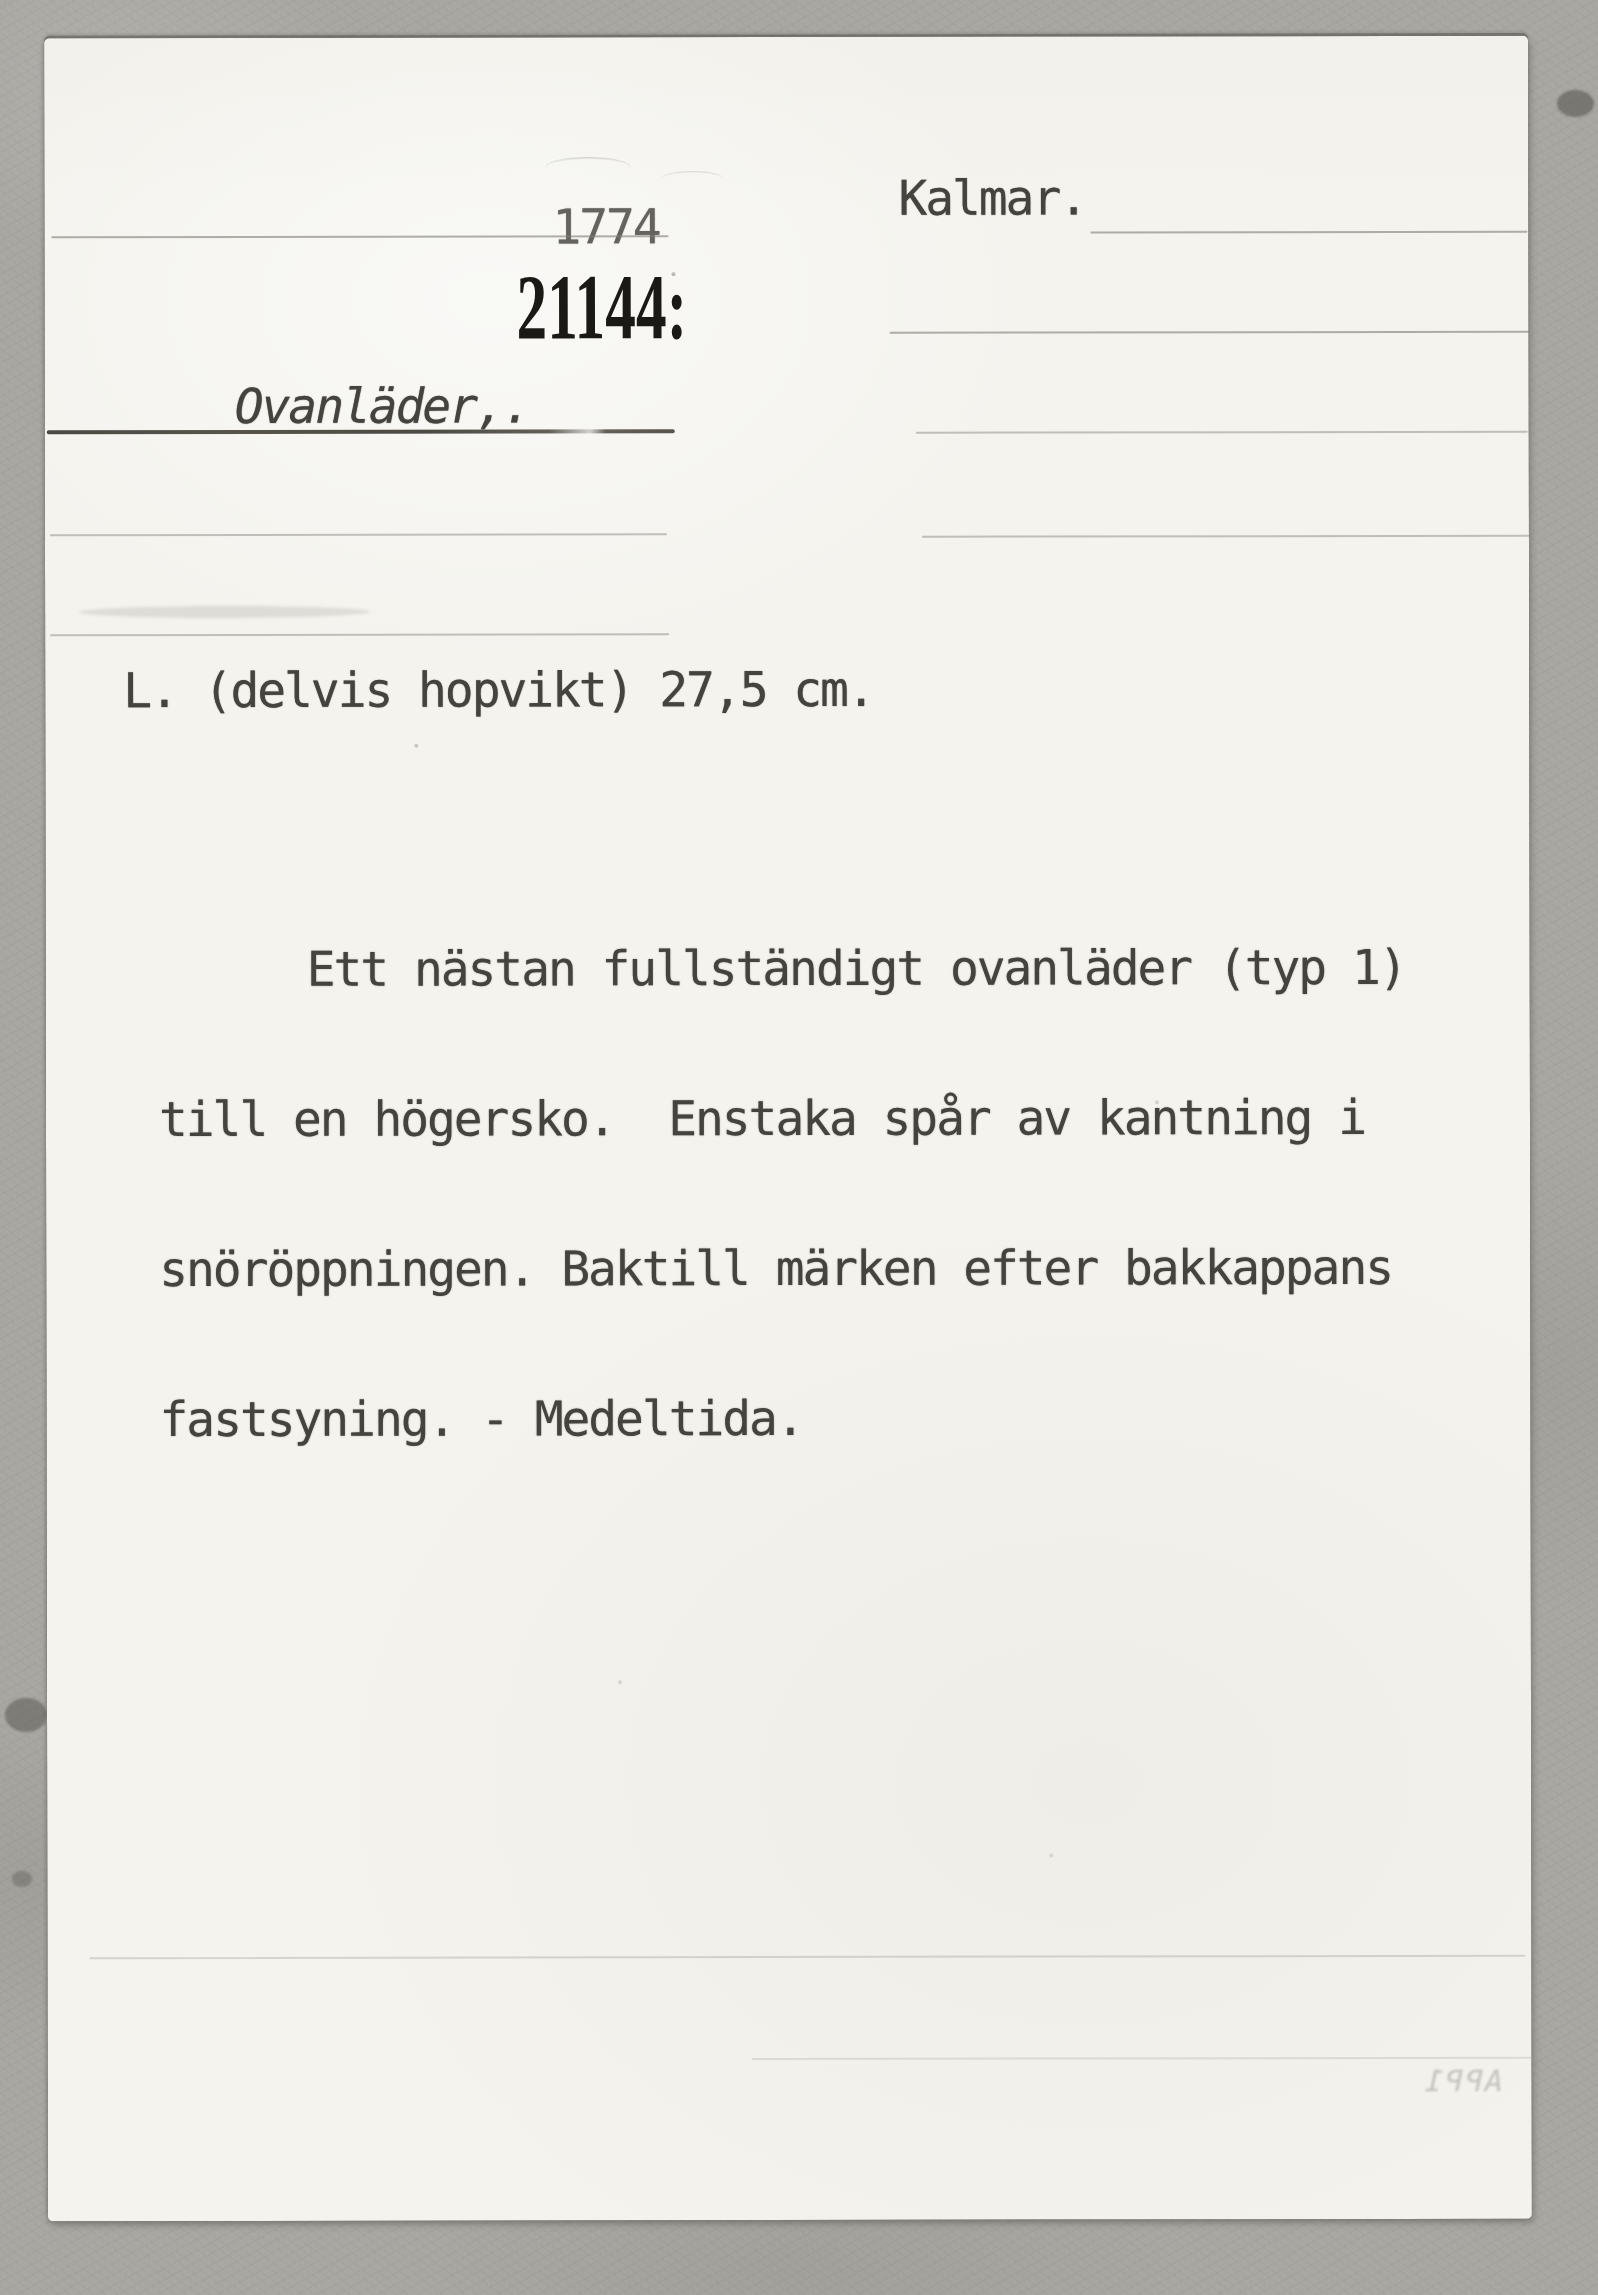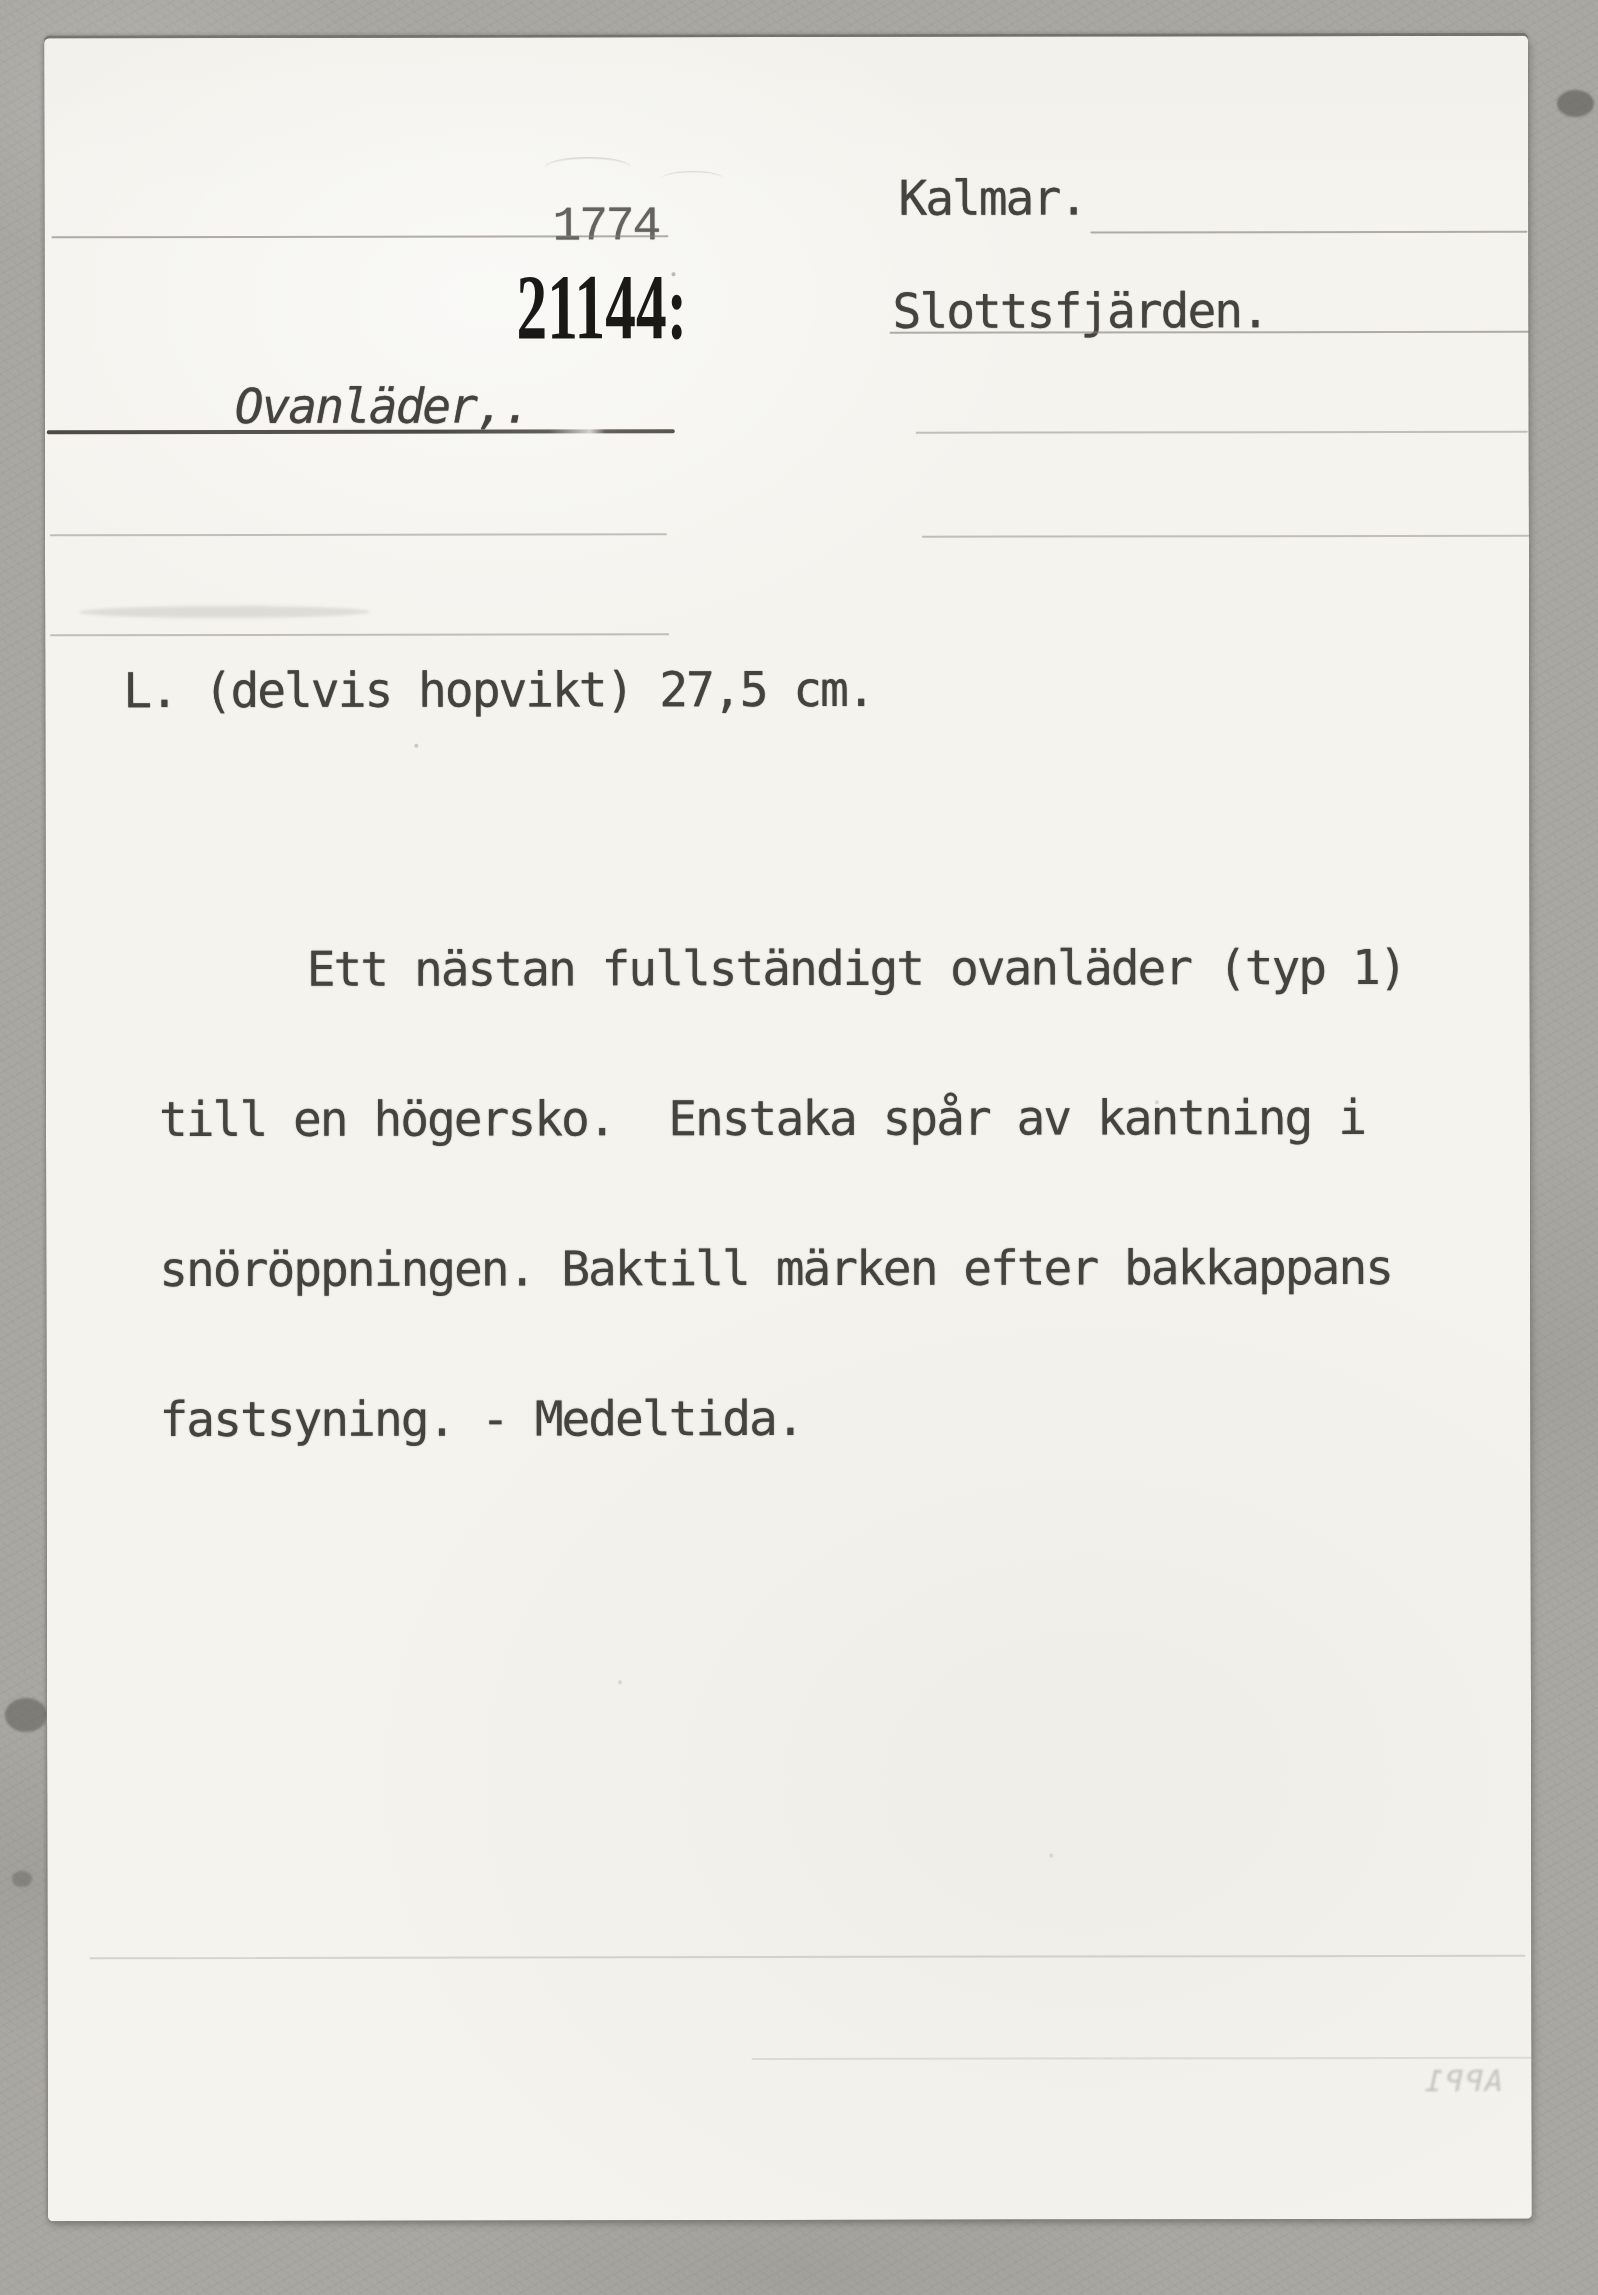--- a/index.html
+++ b/index.html
@@ -53,21 +53,21 @@
     text-align:center;
   }
   .printed .squeeze{display:inline-block;transform:scaleX(.66);transform-origin:0 78%;}
   .typed{
     position:absolute;
     font-family:"DejaVu Sans Mono",monospace;
     font-size:48px;line-height:48px;letter-spacing:-2.1px;
     color:var(--typed);white-space:pre;
     text-shadow:0 0 1.1px rgba(69,66,60,.65), 0.5px 0.5px 0 rgba(69,66,60,.14);
   }
-  .typed.faded{opacity:.82;font-family:Liberation Mono, monospace;}
+  .typed.faded{opacity:.82;}
   .para{
     position:absolute;left:113px;top:806px;width:1340px;
     line-height:50px;
   }
   .para .line{position:static;}
   .para .line.indent{padding-left:148px;}
   
   .rule{position:absolute;height:1.8px;background:var(--rule);opacity:.62;border-radius:0.9px;}
   .rule.soft{opacity:.45;}
   .rule.heavy{
@@ -100,21 +100,20 @@
 
     <div class="printed" style="left:332px;top:130px;">
       <span class="squeeze">21144:</span>
     </div>
     <div class="typed faded" style="left:508px;top:165px;">1774</div>
     <div class="rule" style="left:7px;top:198px;width:617px;"></div>
 
     <div class="typed" style="left:854px;top:137px;">Kalmar.</div>
     <div class="rule" style="left:1046px;top:195px;width:437px;"></div>
 
-    <div class="typed" style="left:848px;top:250px;">Slottsfjärden.</div>
     <div class="rule" style="left:845px;top:295px;width:640px;"></div>
 
     <div class="typed" style="left:190px;top:344px;font-style:italic;">Ovanläder,.</div>
     <div class="rule heavy" style="left:1.8px;top:392px;width:628px;"></div>
     <div class="rule soft" style="left:871px;top:395px;width:612px;"></div>
 
     <div class="rule soft" style="left:5.3px;top:496px;width:617px;"></div>
     <div class="rule soft" style="left:877px;top:499px;width:607px;"></div>
     <div class="smudge" style="left:34px;top:568px;width:291px;height:12.3px;background:rgba(120,117,108,.18);"></div>
     <div class="rule soft" style="left:5.3px;top:596px;width:619px;"></div>

